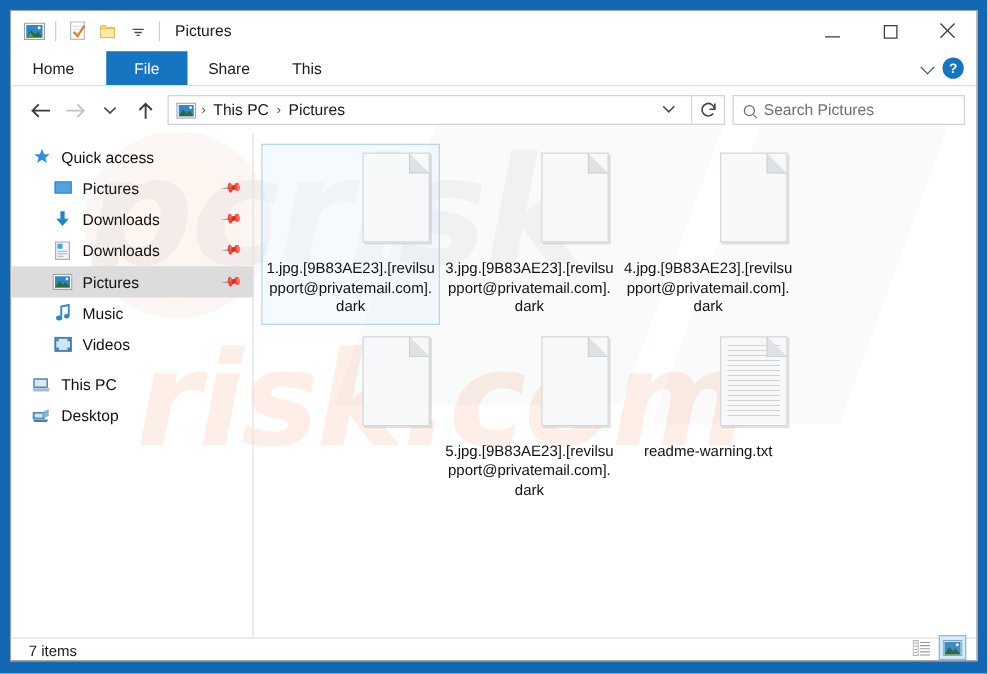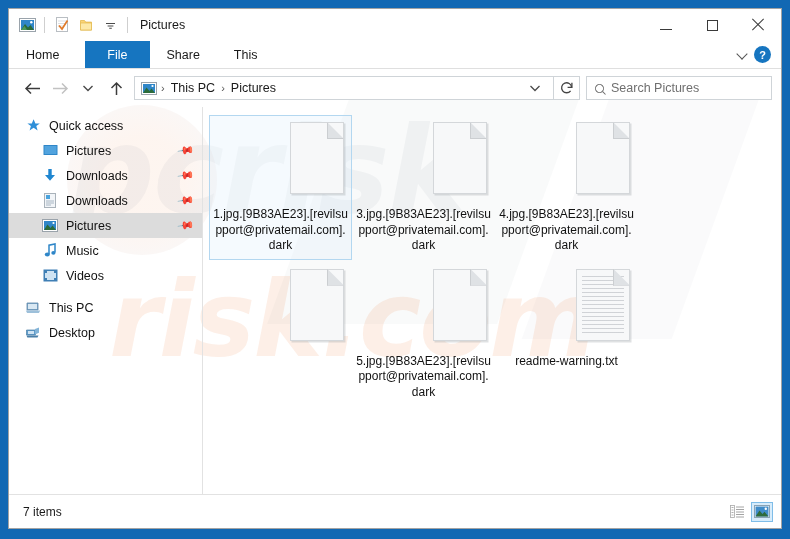--- a/index.html
+++ b/index.html
@@ -373,25 +373,25 @@
     color: #111;
     text-align: center;
     word-break: break-all;
     width: 100%;
     max-height: 78px;
     overflow: hidden;
   }
 
   
   #statusbar {
-    height: 34px;
+    height: 18px;
     flex: 0 0 auto;
     border-top: 1px solid #e2e2e2;
     display: flex;
-    align-items: center;
+    align-items: flex-end;
     padding: 0 4px 0 14px;
     background: #ffffff;
     position: relative;
     z-index: 20;
   }
   #status-count {
     font-size: 12px;
     color: #1a1a1a;
   }
   #view-btns {

